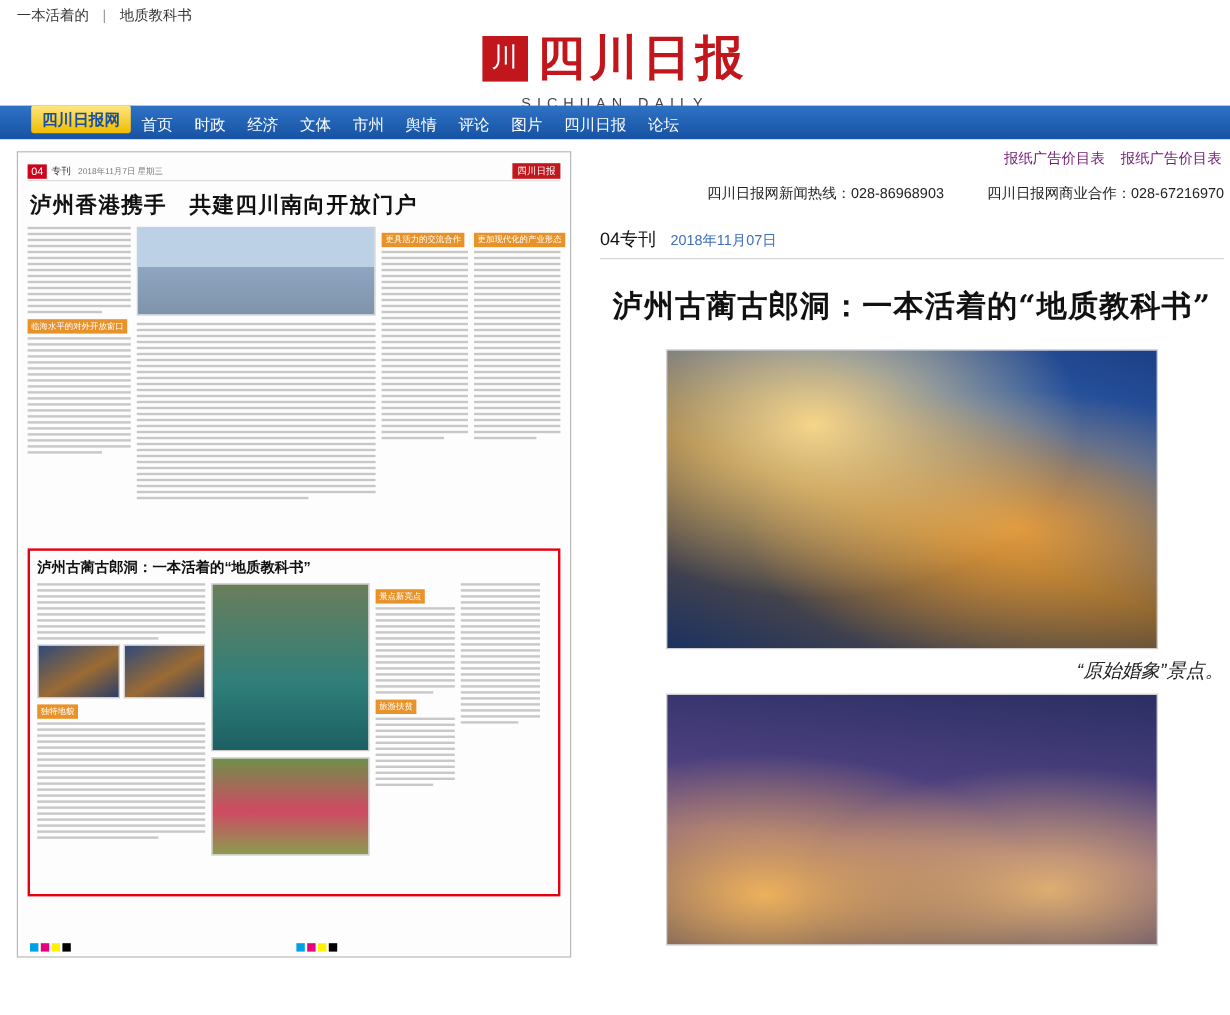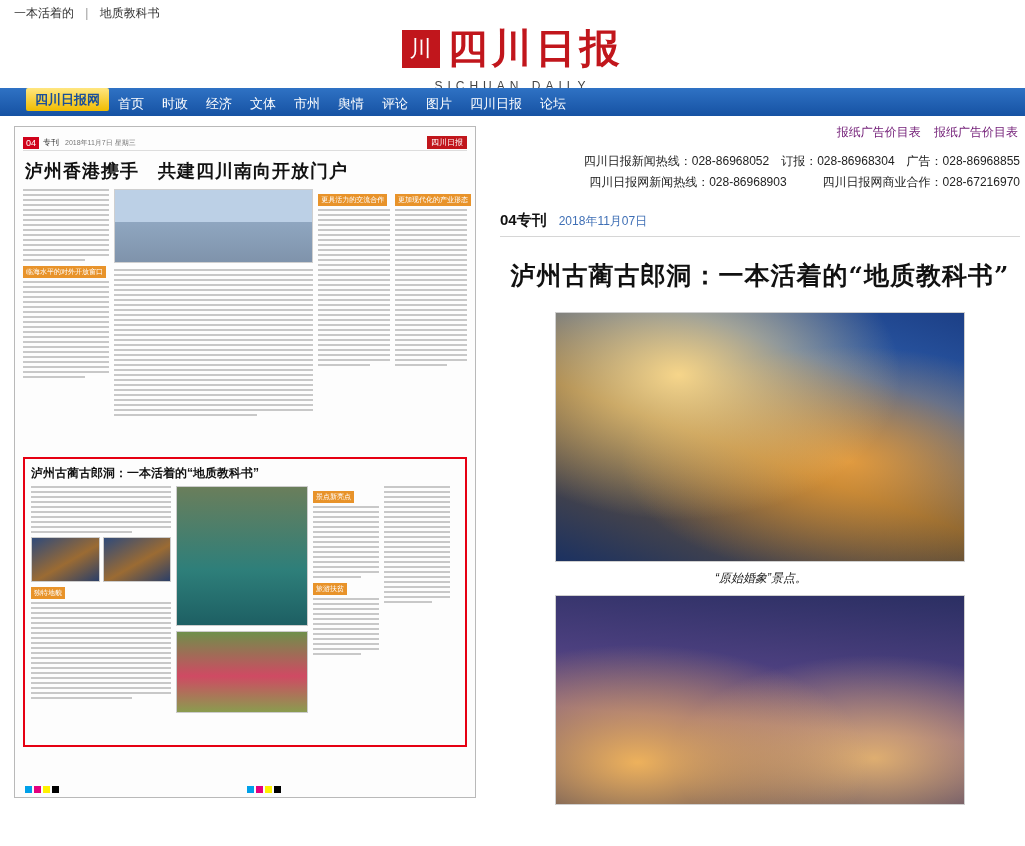--- a/index.html
+++ b/index.html
@@ -222,21 +222,21 @@
   }
   .hotlines .row { display: block; }
 
   .art-head {
     margin-top: 18px;
     display: flex; align-items: baseline;
     border-bottom: 1px solid #d6d6d6;
     padding-bottom: 6px;
   }
   .art-head .pgno {
-    font-size: 15px; font-weight: bold; color: #111;
+    font-size: 15px; font-weight: normal; color: #111;
   }
   .art-head .date {
     font-size: 12px; color: #3f6fb5; margin-left: 12px;
   }
   .art-title {
     margin: 22px 0 20px;
     text-align: center;
     font-size: 25px;
     font-weight: bold;
     color: #111;
@@ -247,24 +247,24 @@
   .fig-img {
     width: 410px; height: 250px;
     margin: 0 auto;
     border: 1px solid #cfcfcf;
     background:
       radial-gradient(ellipse at 30% 25%, rgba(255,220,140,.95), rgba(0,0,0,0) 55%),
       radial-gradient(ellipse at 72% 60%, rgba(255,170,60,.8), rgba(0,0,0,0) 55%),
       linear-gradient(200deg, #1c3f86 0%, #2c5ba8 25%, #7a5a2e 55%, #1b3161 100%);
   }
   .fig-cap {
-    font-size: 12px;
+    font-size: 16px;
     color: #222;
     margin: 8px 0 8px 2px;
-    text-align: center;
+    text-align: right;
     font-style: italic;
   }
   .fig-img2 {
     width: 410px; height: 210px;
     margin: 0 auto;
     border: 1px solid #cfcfcf;
     background:
       radial-gradient(ellipse at 20% 80%, rgba(255,190,90,.9), rgba(0,0,0,0) 50%),
       radial-gradient(ellipse at 78% 78%, rgba(255,200,110,.8), rgba(0,0,0,0) 45%),
       linear-gradient(185deg, #2b2f63 0%, #4b3f7e 35%, #6d4f86 60%, #2a2a55 100%);
@@ -620,21 +620,20 @@
     </div>
 
     <div class="right-col">
 
       <div class="ad-links">
         <a href="#">报纸广告价目表</a>
         <a href="#">报纸广告价目表</a>
       </div>
 
       <div class="hotlines">
-        <span class="row">四川日报新闻热线：028-86968052　订报：028-86968304　广告：028-86968855</span>
         <span class="row">四川日报网新闻热线：028-86968903　　　四川日报网商业合作：028-67216970</span>
       </div>
 
       <div class="art-head">
         <span class="pgno">04专刊</span>
         <span class="date">2018年11月07日</span>
       </div>
 
       <div class="art-title">泸州古蔺古郎洞：一本活着的“地质教科书”</div>
 

